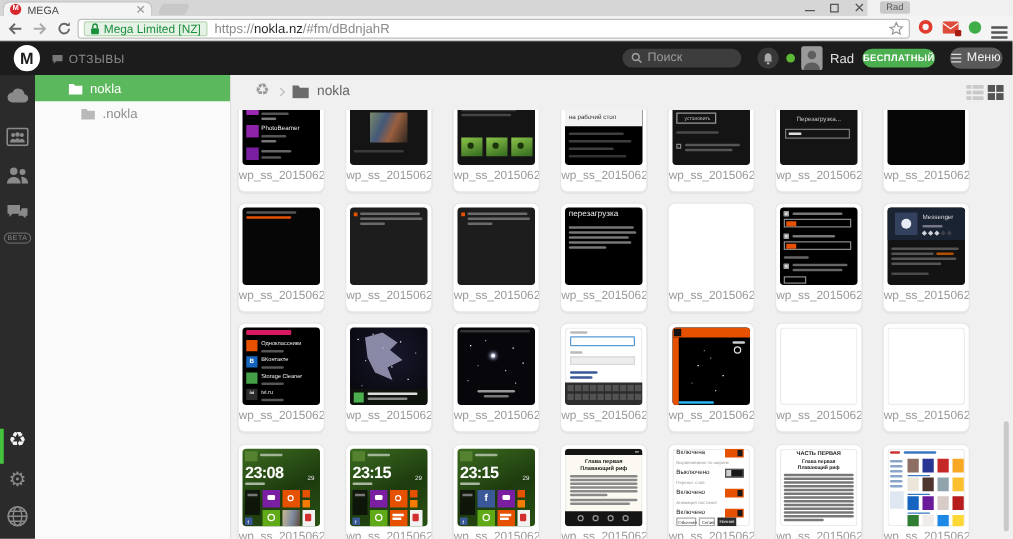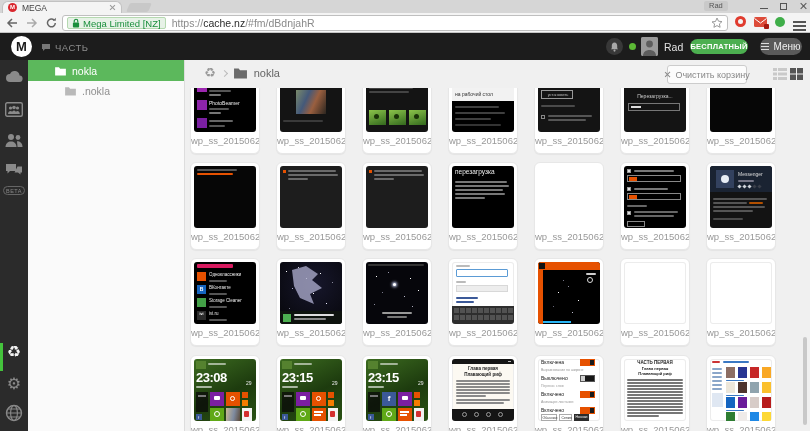--- a/index.html
+++ b/index.html
@@ -1,21 +1,21 @@
 <!DOCTYPE html>
 <html style="--green: #4caf50; --green-sel: #5cb85c; --red: #d9272e;"><head>
 <meta charset="utf-8">
 <style>
   * { margin:0; padding:0; box-sizing:border-box; }
   html,body { width:810px; height:431px; overflow:hidden; background:#f0f0f0;
     font-family:"Liberation Sans","DejaVu Sans",sans-serif; }
   svg { display:block; }
 
   
-  #titlebar { position:absolute; left:0; top:0; width:810px; height:13px; background:#d6d6d6; }
+  #titlebar { position:absolute; left:0; top:0; width:694px; height:13px; background:#d6d6d6; }
   .tab { position:absolute; left:2px; top:1px; width:120px; height:12px; background:#f4f4f4;
     border:1px solid #c2c2c2; border-bottom:none; border-radius:6px 6px 0 0; display:flex; align-items:center; padding:0 5px; }
   .favicon { width:9px; height:9px; border-radius:50%; background:var(--red,#d9272e); color:#fff;
     font-size:6px; font-weight:bold; text-align:center; line-height:9px; flex:0 0 auto; }
   .tab-title { font-size:8.5px; color:#444; margin-left:5px; flex:1; }
   .tab-close { position:relative; width:7px; height:7px; flex:0 0 auto; }
   .tab-close:before,.tab-close:after { content:""; position:absolute; left:3px; top:0; width:1px; height:7px; background:#9a9a9a; }
   .tab-close:before { transform:rotate(45deg);} .tab-close:after{ transform:rotate(-45deg);}
   .newtab { position:absolute; left:128px; top:3px; width:22px; height:9px; background:#c8c8c8;
     transform:skewX(-22deg); border-radius:2px; }
@@ -140,21 +140,21 @@
       </svg>
   </div>
   <div class="omnibox">
     <div class="ev-chip">
       <svg width="8" height="10" viewBox="0 0 9 11">
           <rect x="1" y="5" width="7" height="5.5" rx="1" fill="#1a8f3c"></rect>
           <path d="M2.5 5V3.3a2 2 0 014 0V5" stroke="#1a8f3c" fill="none" stroke-width="1.3"></path>
         </svg>
       <span>Mega Limited [NZ]</span>
     </div>
-    <div class="url"><span class="scheme">https://</span><span class="host">cache.nz</span><span class="path">/#fm/dBdnjahR</span></div>
+    <div class="url"><span class="scheme">https://</span><span class="host">nokla.nz</span><span class="path">/#fm/dBdnjahR</span></div>
     <svg width="12" height="12" viewBox="0 0 12 12">
         <path d="M6 1l1.5 3.2 3.5.4-2.6 2.3.7 3.4L6 8.6 2.9 10.3l.7-3.4L1 4.9l3.5-.4z" fill="none" stroke="#9a9a9a"></path>
       </svg>
   </div>
   <div class="ext" style="left:735px; gap:8px;">
     <div class="opera-o"></div>
     <div style="position:relative">
       <svg width="13" height="10">
           <rect width="13" height="10" rx="1.5" fill="#dd4b39"></rect>
           <path d="M0.5 1.5 L6.5 6 L12.5 1.5" stroke="#fff" fill="none"></path>
@@ -165,21 +165,28 @@
     <div class="hamb"></div>
   </div>
 </div>
 
 <div id="megaheader">
   <div class="mlogo">M</div>
   <div class="feedback">
     <svg width="10" height="9" viewBox="0 0 10 9">
         <path d="M1 1h8v5H4L2 8V6H1z" fill="#777"></path>
       </svg>
-    <span>ЧАСТЬ</span>
+    <span>ОТЗЫВЫ</span>
+  </div>
+  <div class="searchpill">
+    <svg width="9" height="9" viewBox="0 0 10 10">
+        <circle cx="4" cy="4" r="3" stroke="#9c9c9c" fill="none" stroke-width="1.4"></circle>
+        <path d="M6.2 6.2 L9 9" stroke="#9c9c9c" stroke-width="1.4"></path>
+      </svg>
+    <span>Поиск</span>
   </div>
   <div class="bell">
     <svg width="9" height="10" viewBox="0 0 10 11">
         <path d="M5 0.5c-2 0-3 1.5-3 3.5v3L1 8h8L8 7V4c0-2-1-3.5-3-3.5z" fill="#a8a8a8"></path>
         <circle cx="5" cy="9.5" r="1.2" fill="#a8a8a8"></circle>
       </svg>
   </div>
   <div class="presence"></div>
   <div class="avatar">
     <svg width="17" height="19" viewBox="0 0 17 19">
@@ -742,24 +749,20 @@
       </div>
     <div class="mtoolbar">
       <div class="crumb">
         <span class="glyph" style="color:#999;font-size:13px;line-height:14px">♻</span>
         <span class="crumb-sep"></span>
         <svg width="15" height="12" viewBox="0 0 16 13">
             <path d="M1 1.5h5l1.5 2H15v9H1z" fill="#6b6b6b"></path>
           </svg>
         <span class="fname-c">nokla</span>
       </div>
-      <div class="emptybtn">
-        <span class="bx"></span>
-        <span>Очистить корзину</span>
-      </div>
       <svg class="viewlist" width="14" height="12" viewBox="0 0 14 12">
           <g fill="#c9c9c9">
             <rect y="0" width="4" height="3"></rect>
             <rect x="5" y="0" width="9" height="3"></rect>
             <rect y="4.5" width="4" height="3"></rect>
             <rect x="5" y="4.5" width="9" height="3"></rect>
             <rect y="9" width="4" height="3"></rect>
             <rect x="5" y="9" width="9" height="3"></rect>
           </g>
         </svg>

